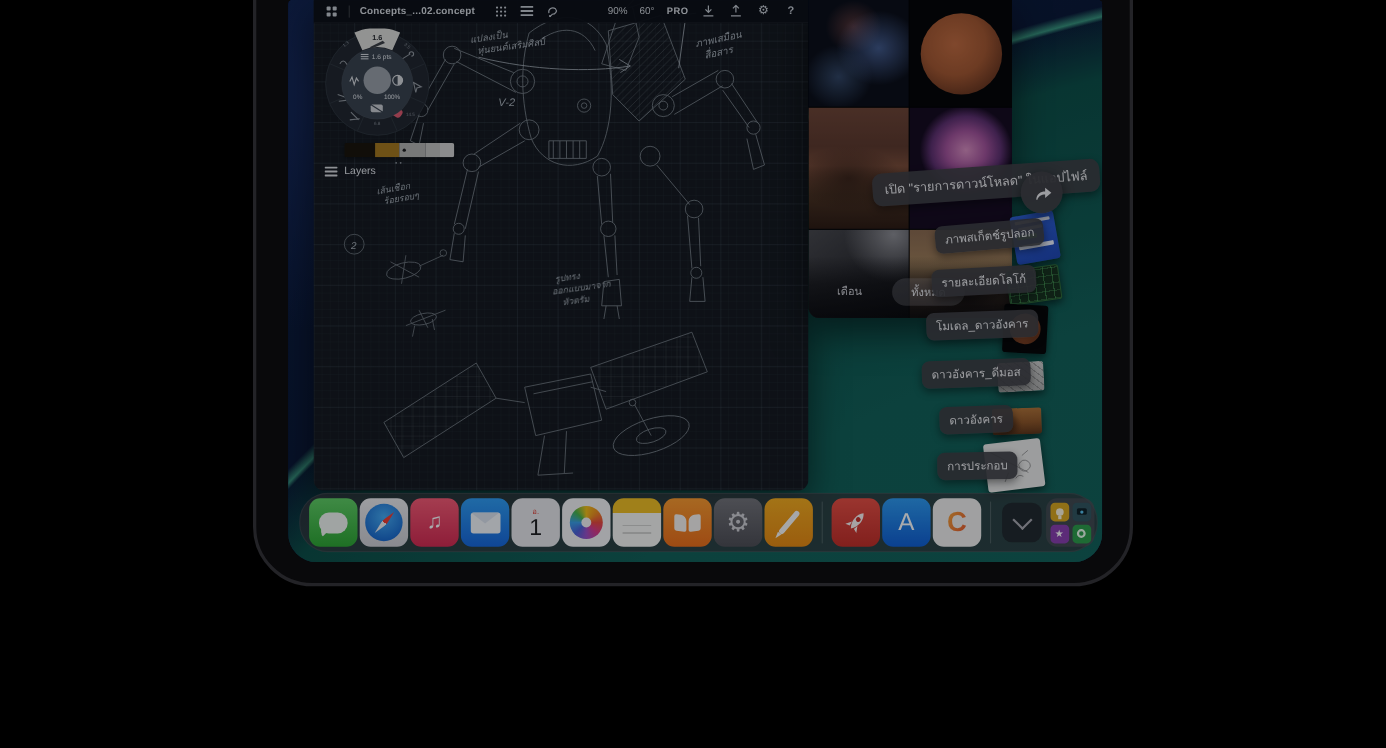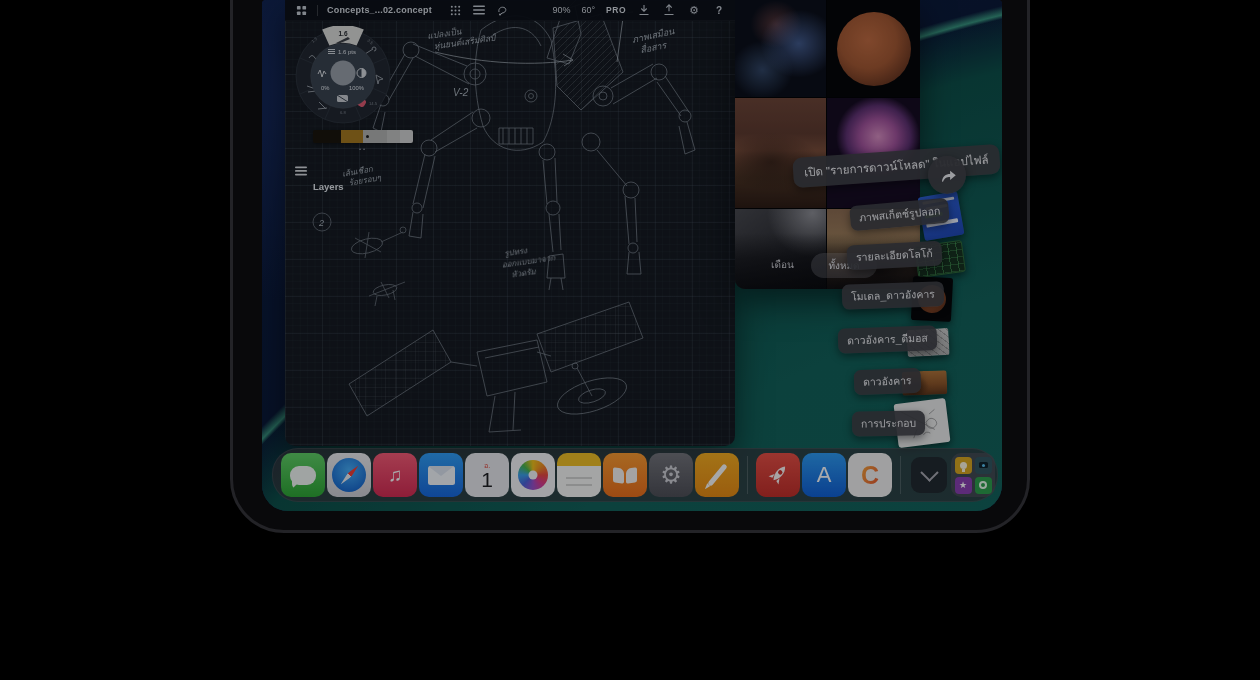--- a/index.html
+++ b/index.html
@@ -38,29 +38,29 @@
   .tpro{font-size:8.5px;font-weight:bold;letter-spacing:.5px;color:#d8dce1;}
   .gear-glyph{font-size:11px;line-height:1;}
   
   .wheel{position:absolute;left:8px;top:26px;width:100px;height:100px;z-index:6;}
   .colorbar{position:absolute;left:28px;top:130px;width:100px;height:13px;display:flex;
     border-radius:2px;overflow:hidden;z-index:6;box-shadow:0 1px 3px rgba(0,0,0,.4);}
   .colorbar .sw{height:100%;}
   .cb-dot{position:absolute;left:81px;top:135px;width:3px;height:3px;border-radius:50%;background:#1a1a1a;z-index:7;}
   .cb-handles{position:absolute;left:74px;top:146px;font-size:6px;color:#8a9097;z-index:6;letter-spacing:2px;}
   .layers{position:absolute;left:10px;top:150px;display:flex;align-items:center;gap:6px;z-index:6;}
-  .layers .txt{font-size:9.5px;font-weight:bold;color:#e3e6ea;margin-top:31px;}
+  .layers .txt{font-size:9.5px;font-weight:normal;color:#e3e6ea;}
   .sketch{position:absolute;inset:0;z-index:2;}
   
   .photos{left:473px;top:0;width:185px;height:289px;border-radius:0 0 10px 10px;background:#000;}
   .ph-cell{position:absolute;}
   .ph-toolbar{position:absolute;left:0;right:0;bottom:0;height:56px;z-index:3;
     background:linear-gradient(180deg,rgba(8,8,10,0) 0%,rgba(8,8,10,.55) 45%,rgba(6,6,8,.82) 100%);}
   .ph-tab{position:absolute;bottom:17px;font-size:10px;color:#c9c9ce;}
-  .ph-tab.months{left:36px;}
+  .ph-tab.months{left:26px;}
   .ph-pill{position:absolute;left:76px;bottom:11px;width:66px;height:25px;border-radius:13px;
     background:rgba(190,190,200,.22);display:flex;align-items:center;justify-content:center;
     font-size:10px;color:#e6e6ea;}
   .mars-ball{position:absolute;left:50%;top:50%;width:74px;height:74px;border-radius:50%;transform:translate(-50%,-50%);
     background:radial-gradient(circle at 42% 38%, #c06a3e 0%, #a4572f 45%, #70391f 74%, #38190c 100%);}
   
   .dlabel{position:absolute;z-index:30;background:rgba(62,62,67,.93);color:#ececee;
     font-size:10.5px;padding:4px 9px;border-radius:7px;white-space:nowrap;
     box-shadow:0 3px 8px rgba(0,0,0,.45);}
   .dlabel.big{font-size:11.5px;padding:6px 11px;border-radius:9px;}

